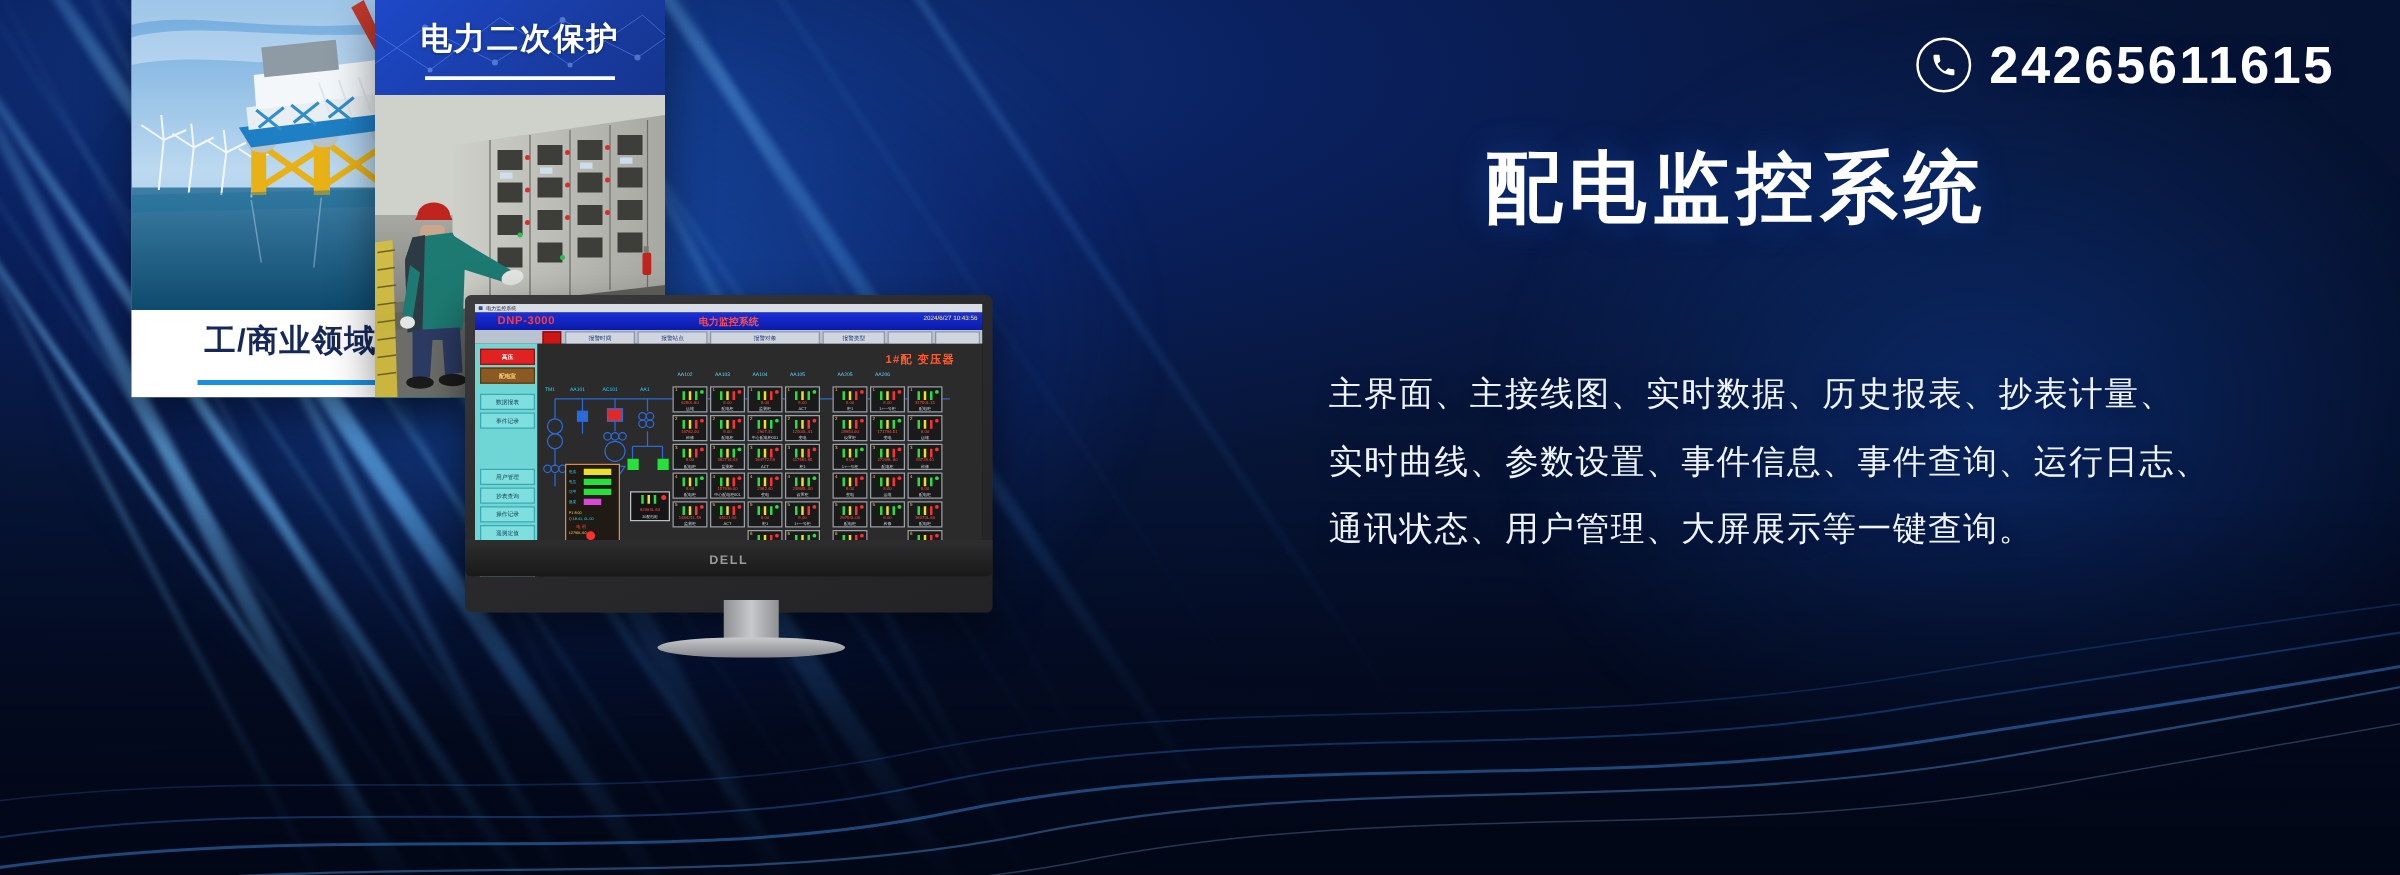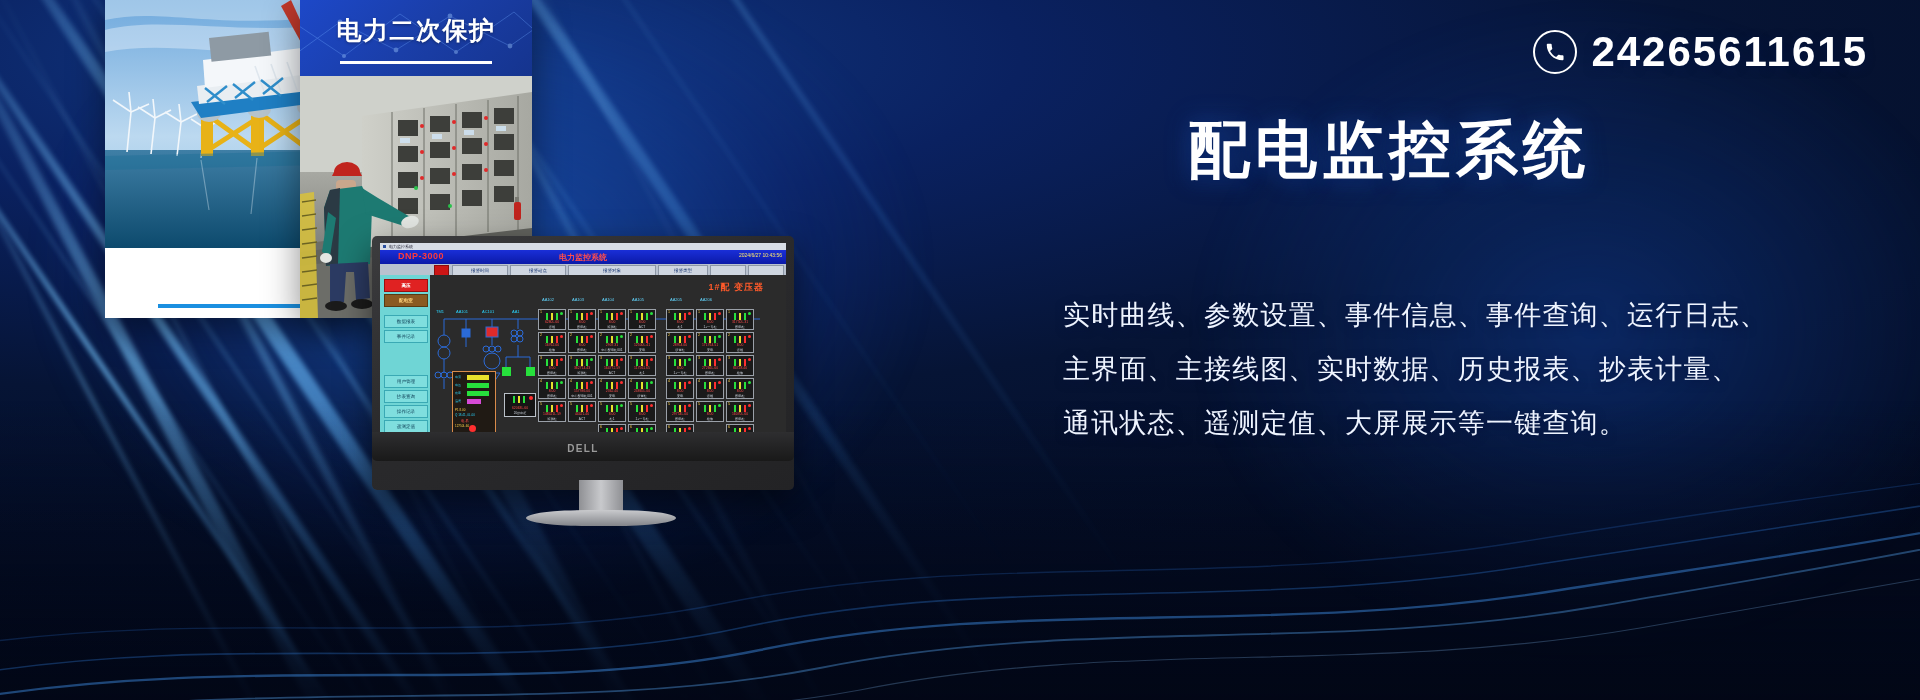--- a/index.html
+++ b/index.html
@@ -232,20 +232,21 @@
           </g>
           <path d="M176,6 L186,0 L206,44 L198,46 Z" fill="#c0392b"></path>
         </g>
         <path d="M0,156 L255,150 L255,164 L0,170 Z" fill="#1d6e96" opacity=".45"></path>
         <g opacity=".35" stroke="#eaf4fb" stroke-width="1.2">
           <path d="M96,160 L104,210 M152,158 L146,214 M202,156 L212,206"></path>
         </g>
       </svg>
     </div>
     <div class="ind-caption">
+      <div class="txt">工/商业领域</div>
       <div class="rule"></div>
     </div>
   </div>
 
   <div class="card card-prot">
     <div class="prot-head">
       <svg viewBox="0 0 232 76" width="232" height="76" style="position:absolute;inset:0;opacity:.42">
         <g stroke="#6fa8ff" stroke-width=".8" fill="none">
           <path d="M-10,58 L40,22 L96,50 L150,16 L210,46 L250,18"></path>
           <path d="M-10,20 L44,56 L100,14 L156,52 L214,12 L250,44"></path>
@@ -930,18 +931,18 @@
       <svg width="22" height="22" viewBox="0 0 24 24" fill="#ffffff">
         <path d="M6.6 10.8c1.4 2.8 3.8 5.2 6.6 6.6l2.2-2.2c.3-.3.7-.4 1.1-.2 1.2.4 2.5.6 3.8.6.6 0 1 .4 1 1V20c0 .6-.4 1-1 1C10.6 21 3 13.4 3 4c0-.6.4-1 1-1h3.4c.6 0 1 .4 1 1 0 1.3.2 2.6.6 3.8.1.4 0 .8-.2 1.1l-2.2 1.9z"></path>
       </svg>
     </span>
     <span class="num">24265611615</span>
   </div>
 
   <div class="main-title">配电监控系统</div>
 
   <div class="desc">
+    <div>主界面、主接线图、实时数据、历史报表、抄表计量、</div>
     <div>实时曲线、参数设置、事件信息、事件查询、运行日志、</div>
-    <div>主界面、主接线图、实时数据、历史报表、抄表计量、</div>
-    <div>通讯状态、遥测定值、大屏展示等一键查询。</div>
+    <div>通讯状态、用户管理、大屏展示等一键查询。</div>
   </div>
 
 </div>
 
 </body></html>

